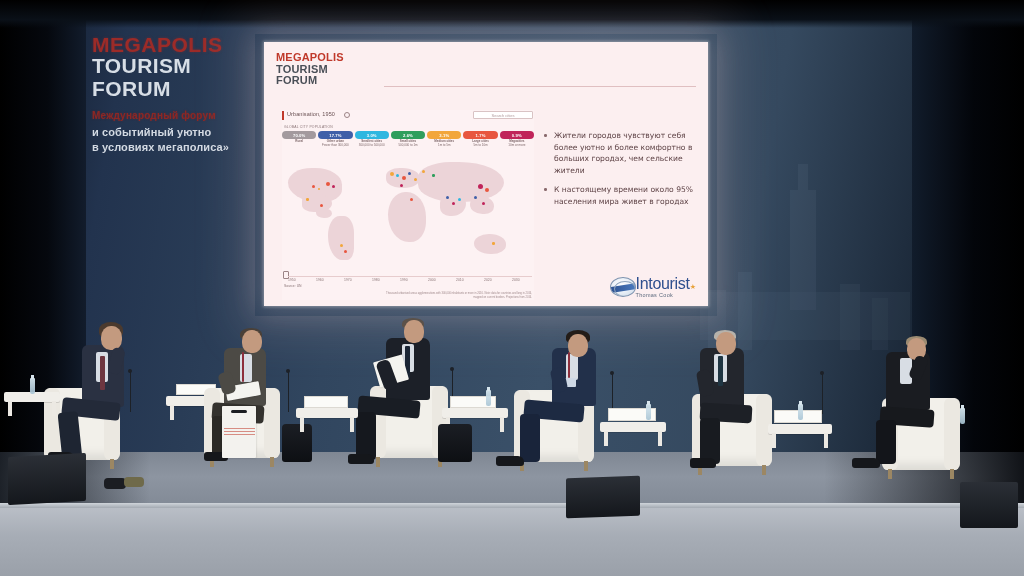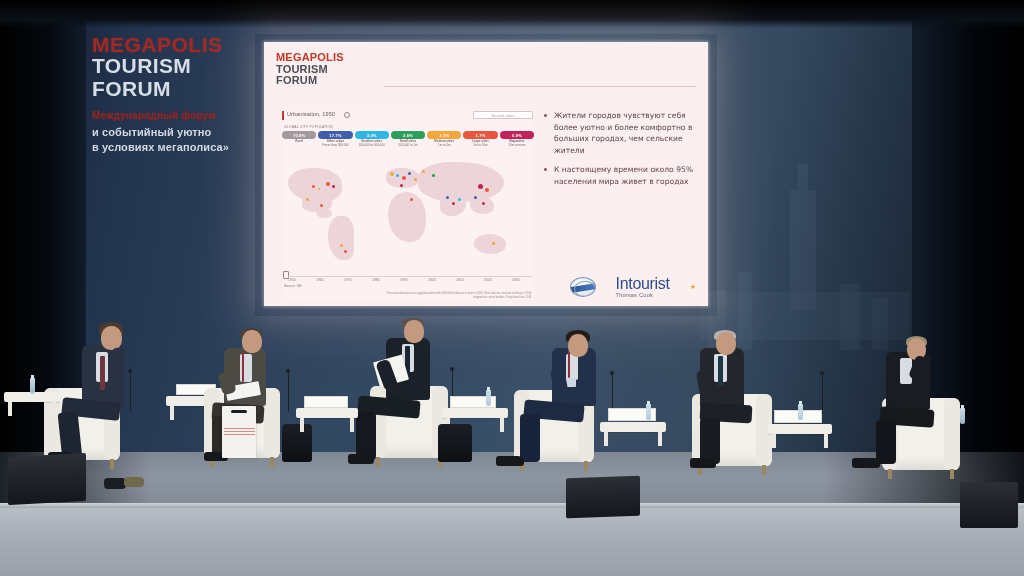--- a/index.html
+++ b/index.html
@@ -146,33 +146,33 @@
   .ch-play {
     position:absolute; left:1px; top:-1px; width:6px; height:8px;
     border:.7px solid #9c8486; border-radius:1px;
   }
   .ch-note {
     position:absolute; right:2px; bottom:0; width:150px;
     font-size:2.6px; color:#a08a8c; text-align:right; line-height:1.5;
   }
 
   
-  .sl-bullets { position:absolute; left:278px; top:68px; width:152px; }
+  .sl-bullets { position:absolute; left:278px; top:88px; width:152px; }
   .bl { position:relative; padding-left:12px; margin-bottom:8px; }
   .bl:before {
     content:""; position:absolute; left:2px; top:4px; width:2.5px; height:2.5px;
     background:#8a6a6d; border-radius:50%;
   }
   .bl-txt {
     font-size:7.6px; line-height:1.52; color:#5f4447;
     font-family:"DejaVu Sans", sans-serif;
   }
 
   
-  .sl-foot { position:absolute; right:12px; bottom:8px; display:flex; align-items:center; gap:20px; }
+  .sl-foot { position:absolute; right:12px; bottom:8px; display:flex; align-items:center; gap:0; }
   .int-globe {
     width:26px; height:20px; border-radius:50%;
     background:radial-gradient(ellipse at 42% 40%, #fff 0%, #eef3f9 40%, #c8d6e6 100%);
     border:1px solid #7e93ae; position:relative; overflow:hidden;
   }
   .int-globe:before {
     content:""; position:absolute; left:-2px; top:7px; width:30px; height:6px;
     background:linear-gradient(90deg,#2b4f8e,#4f7fc4); transform:rotate(-9deg);
   }
   .int-globe:after {

